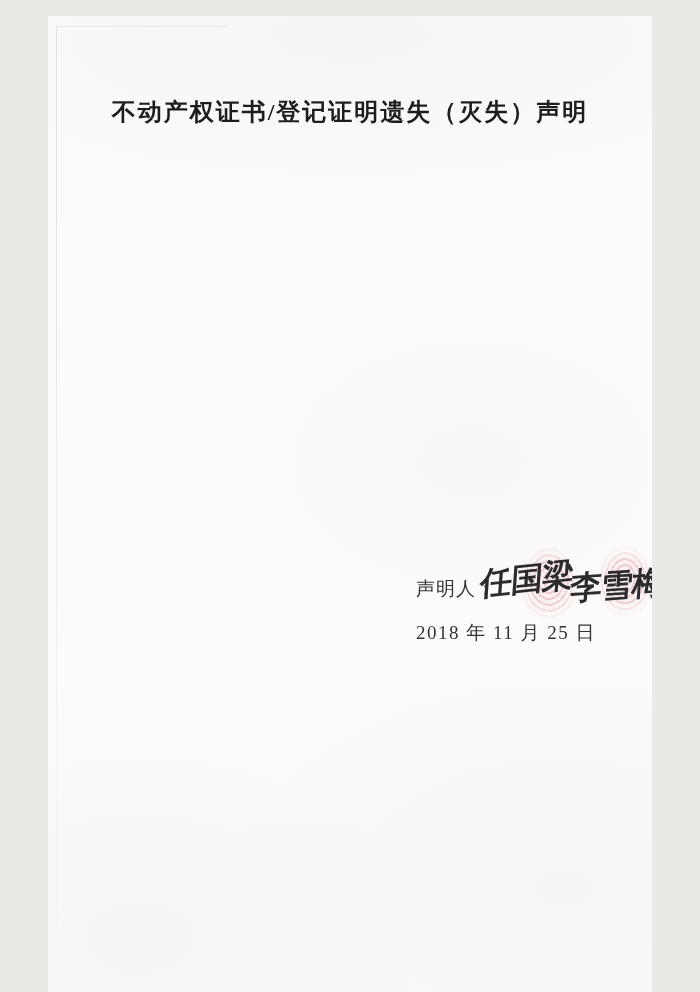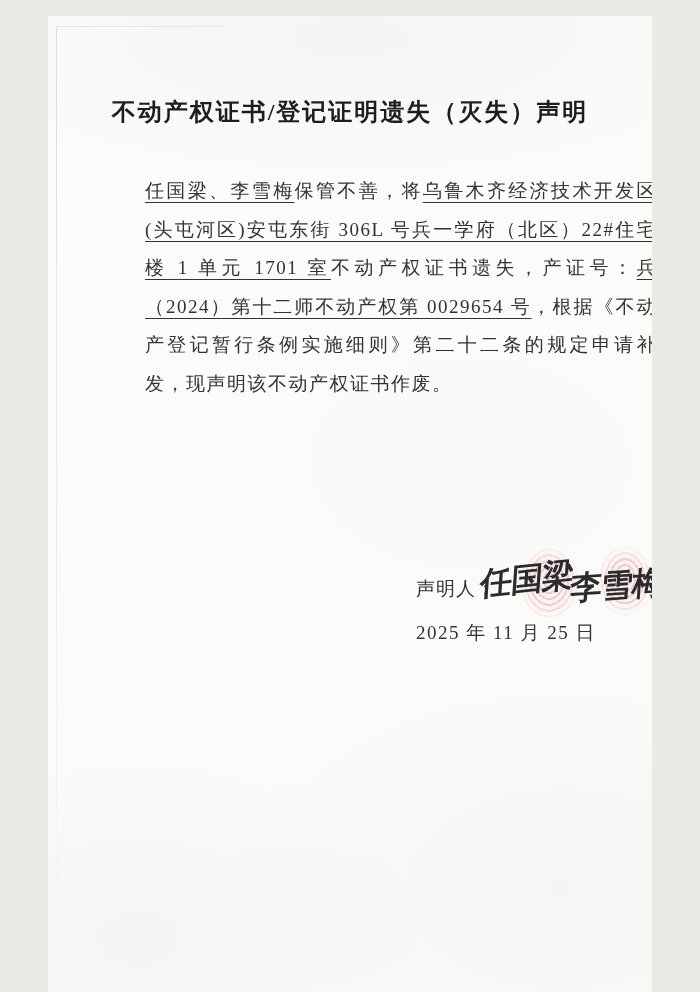--- a/index.html
+++ b/index.html
@@ -51,24 +51,23 @@
 </head>
 <body>
 
 <div class="page">
   <div class="edge-left"></div>
   <div class="edge-top"></div>
 
   <h1 class="title">不动产权证书/登记证明遗失（灭失）声明</h1>
 
   <div class="body">
-    <p><span class="u">任国梁、李雪梅</span><span>保管不善，将</span><span class="u">乌鲁木齐经济技术开发区(头屯河区)安屯东街 306L 号兵一学府（北区）22#住宅楼 1 单元 1701 室</span><span>不动产权证书遗失，产证号：</span><span class="u">兵（2024）第十二师不动产权第 0029654 号</span><span>，根据《不动产登记暂行条例实施细则》第二十二条的规定申请补发，现声明该不动产权证书作废。</span></p>
   </div>
 
   <span class="sig-label">声明人：</span>
 
   <div class="thumbprint tp1"></div>
   <div class="thumbprint tp2"></div>
   <span class="sig-name sn1">任国梁</span>
   <span class="sig-name sn2">李雪梅</span>
 
-  <div class="date-row">2025 年 11 月 25 日</div>
+  <div class="date-row">2018 年 11 月 25 日</div>
 </div>
 
 </body></html>

